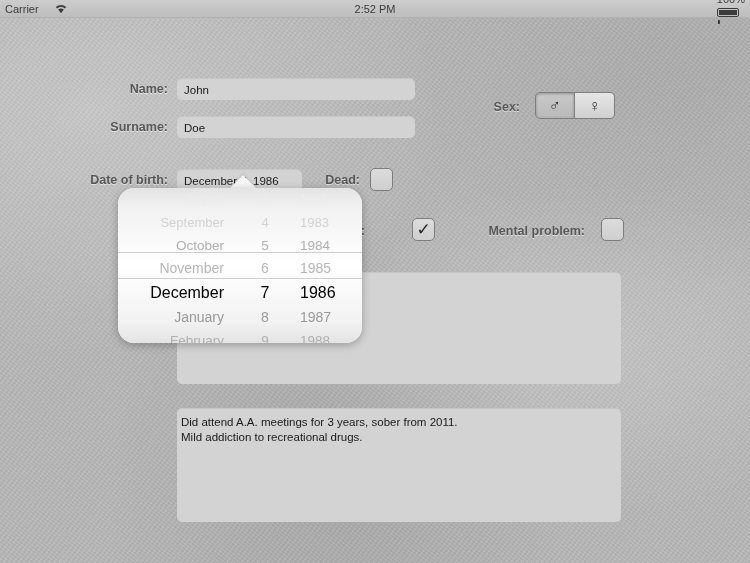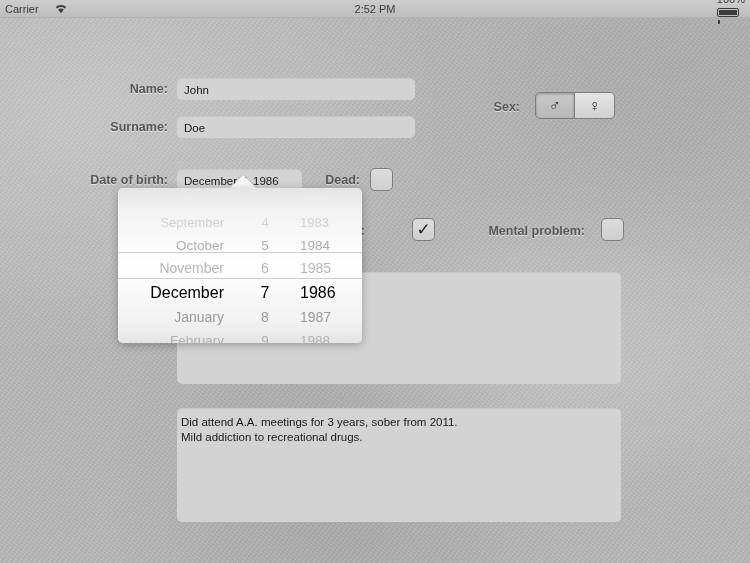--- a/index.html
+++ b/index.html
@@ -127,21 +127,21 @@
     display: flex; align-items: center; justify-content: center;
     font-size: 17px; color: #262626; line-height: 1;
   }
 
   
   #picker-popover {
     position: absolute;
     left: 118px; top: 188px;
     width: 244px; height: 155px;
     background: #f7f7f7;
-    border-radius: 5px;
+    border-radius: 16px;
     box-shadow: 0 2px 9px rgba(0,0,0,0.28);
     overflow: hidden;
   }
   #popover-arrow {
     position: absolute;
     left: 229px; top: 175px;
     width: 0; height: 0;
     border-left: 14px solid transparent;
     border-right: 14px solid transparent;
     border-bottom: 14px solid #f7f7f7;

